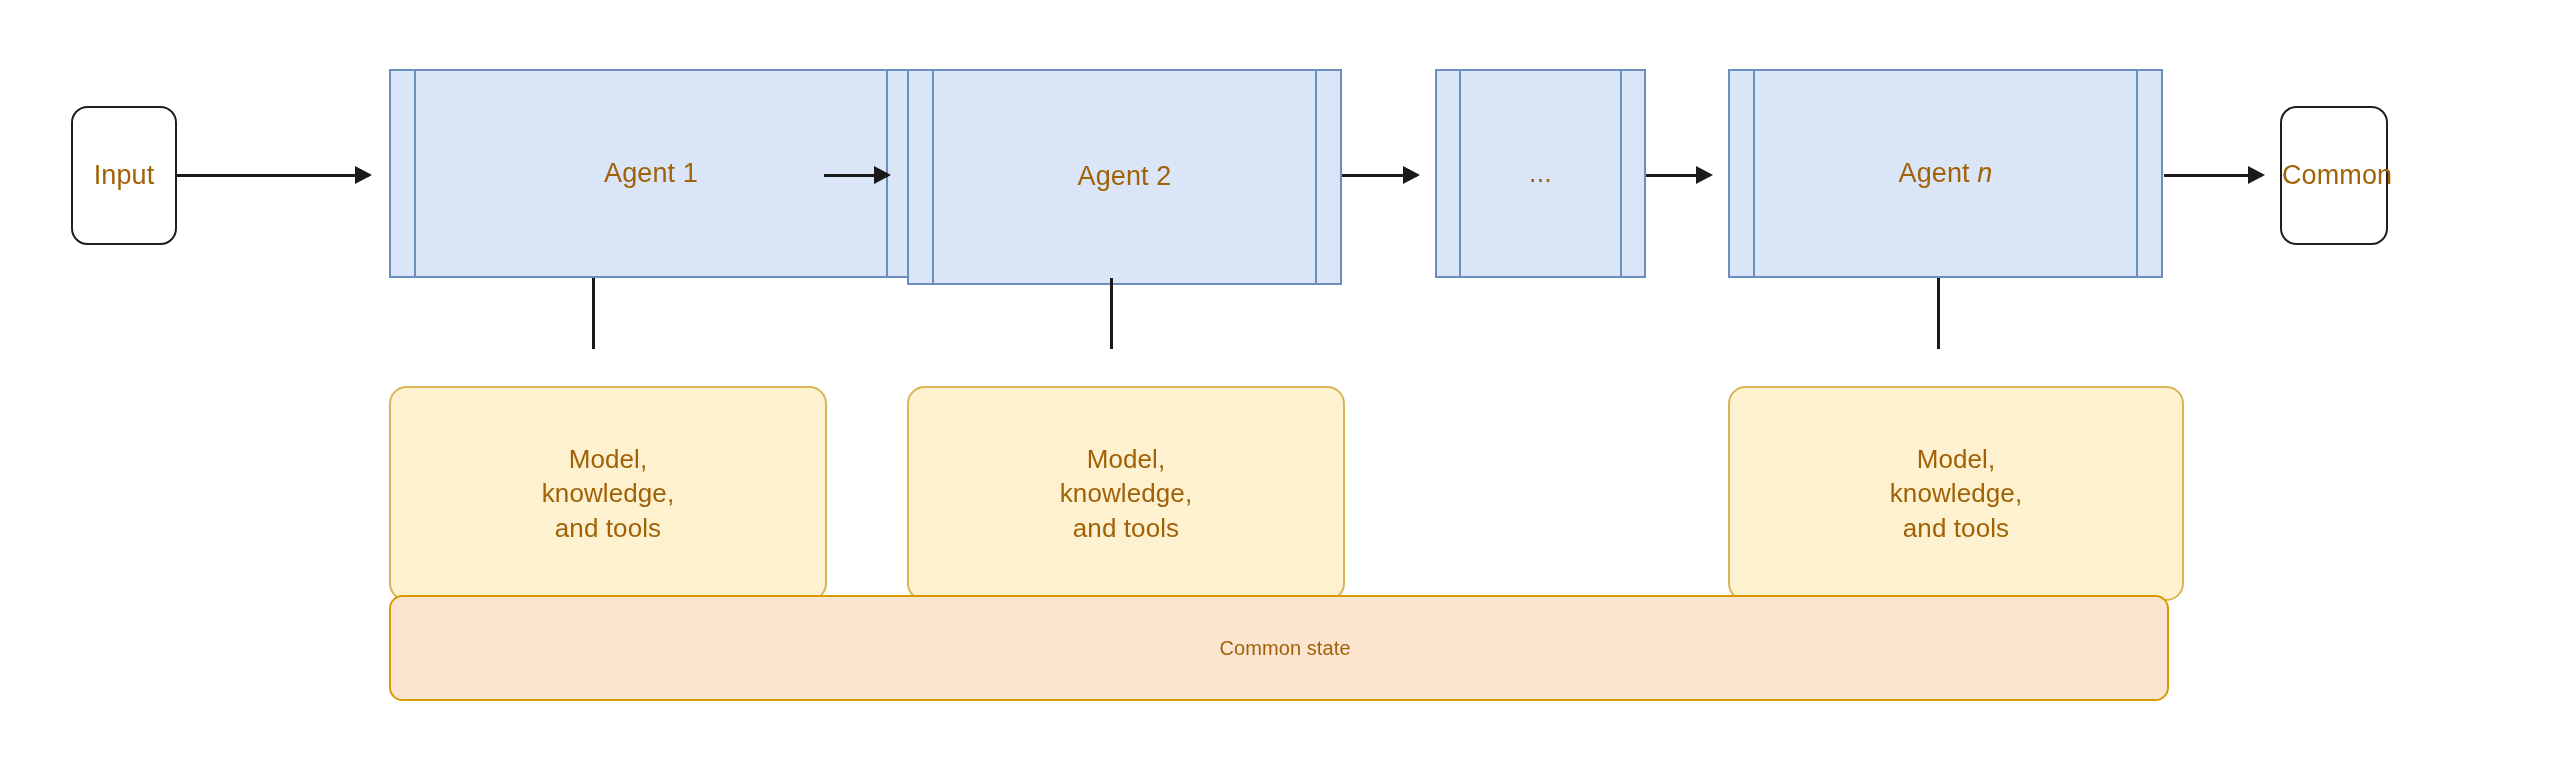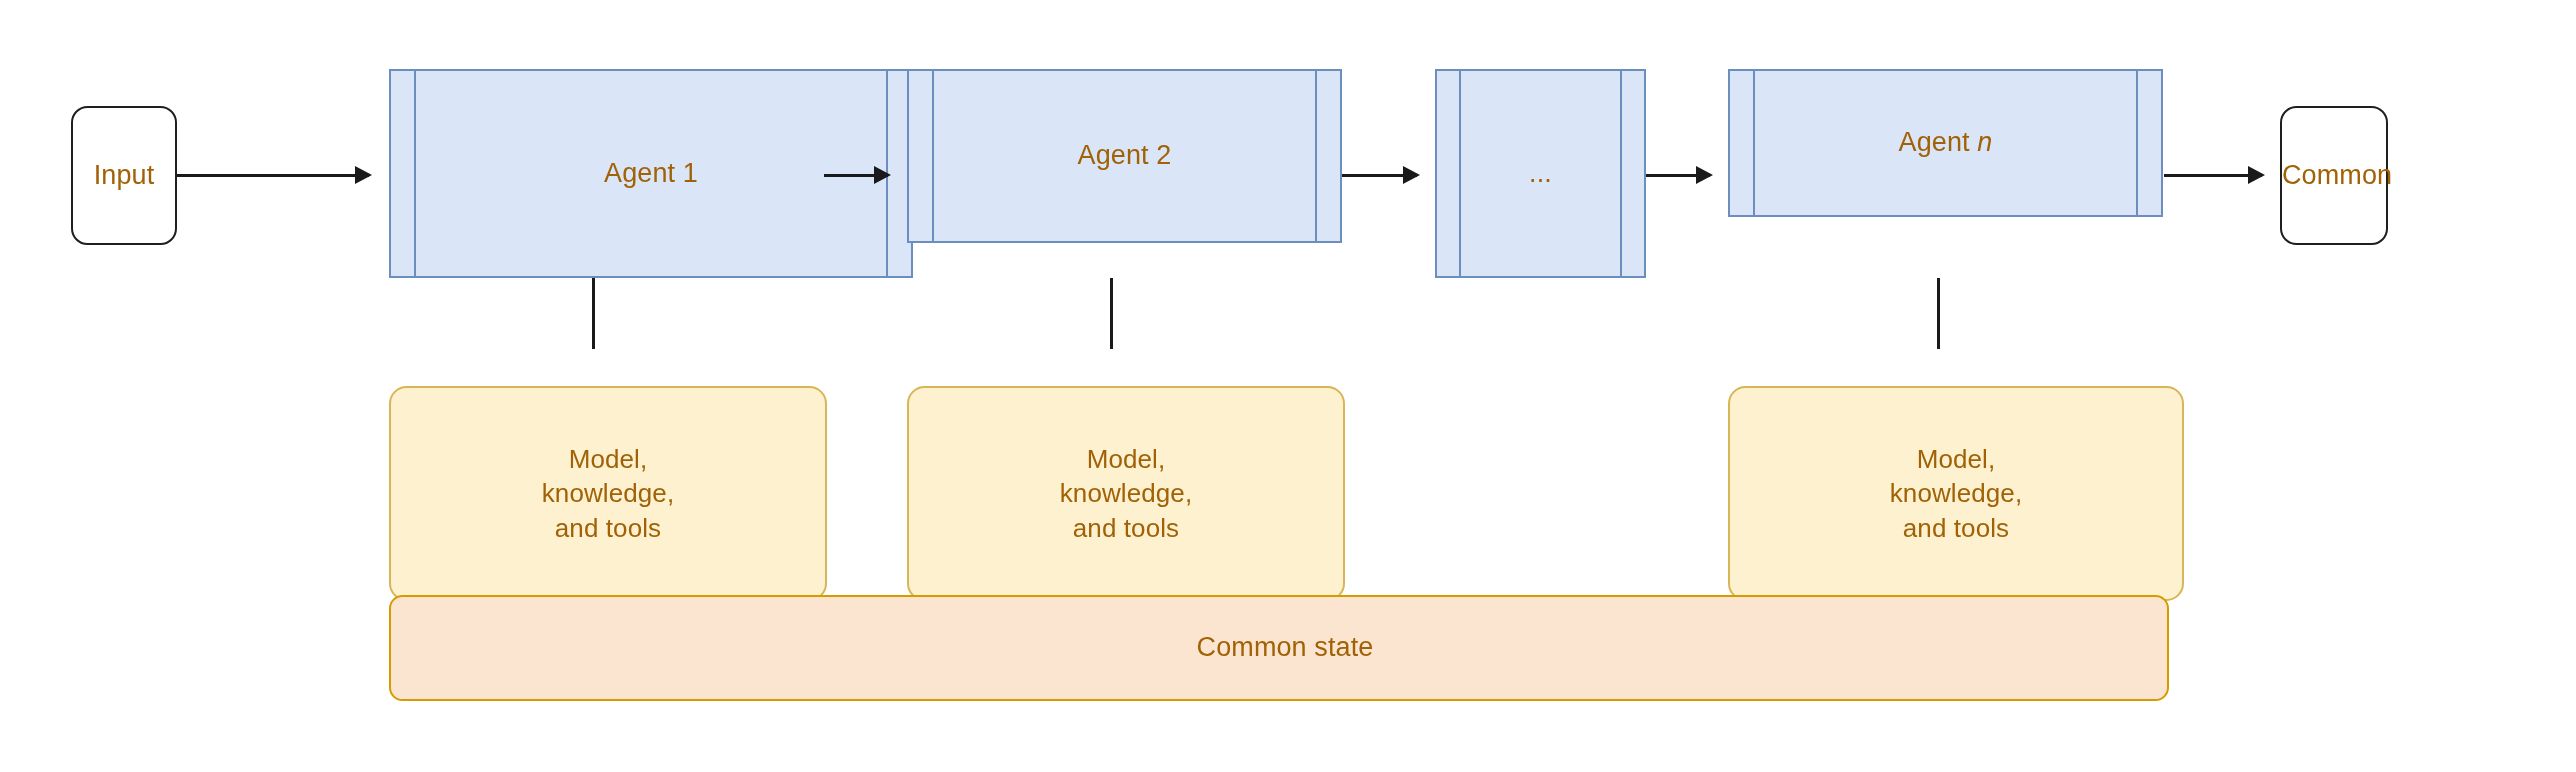--- a/index.html
+++ b/index.html
@@ -77,21 +77,21 @@
   }
 
   
   .state-bar {
     position: absolute;
     background: #fce5d0;
     border: 2.6px solid #d79b00;
     border-radius: 13.4px;
     box-sizing: border-box;
   }
-  .state-bar .node-label { font-size: 27px; padding-left: 12px; }
+  .state-bar .node-label { font-size: 20px; padding-left: 12px; }
 
   
   .h-arrow {
     position: absolute;
     height: 2.6px;
     background: #1a1a1a;
   }
   .h-arrow::after {
     content: "";
     position: absolute;
@@ -124,37 +124,37 @@
   <div class="h-arrow" style="left:177px; top:174px; width:192px;"></div>
 
   <div class="agent" style="left:389px; top:69px; width:524px; height:209px;">
     <div class="rail left"></div>
     <div class="rail right"></div>
     <div class="node-label"><span>Agent </span><span>1</span></div>
   </div>
 
   <div class="h-arrow" style="left:824px; top:174px; width:64px;"></div>
 
-  <div class="agent" style="left:907px; top:69px; width:435px; height:174px;">
+  <div class="agent" style="left:907px; top:69px; width:435px; height:216px;">
     <div class="rail left"></div>
     <div class="rail right"></div>
     <div class="node-label"><span>Agent </span><span>2</span></div>
   </div>
 
   <div class="h-arrow" style="left:1342px; top:174px; width:75px;"></div>
 
   <div class="agent narrow" style="left:1435px; top:69px; width:211px; height:209px;">
     <div class="rail left"></div>
     <div class="rail right"></div>
     <div class="node-label">...</div>
   </div>
 
   <div class="h-arrow" style="left:1646px; top:174px; width:64px;"></div>
 
-  <div class="agent" style="left:1728px; top:69px; width:435px; height:148px;">
+  <div class="agent" style="left:1728px; top:69px; width:435px; height:209px;">
     <div class="rail left"></div>
     <div class="rail right"></div>
     <div class="node-label"><span>Agent </span><span class="italic-n">n</span></div>
   </div>
 
   <div class="h-arrow" style="left:2164px; top:174px; width:98px;"></div>
 
   <div class="terminator" style="left:2280px; top:106px; width:108px; height:139px;">
     <div class="node-label">Common</div>
   </div>

